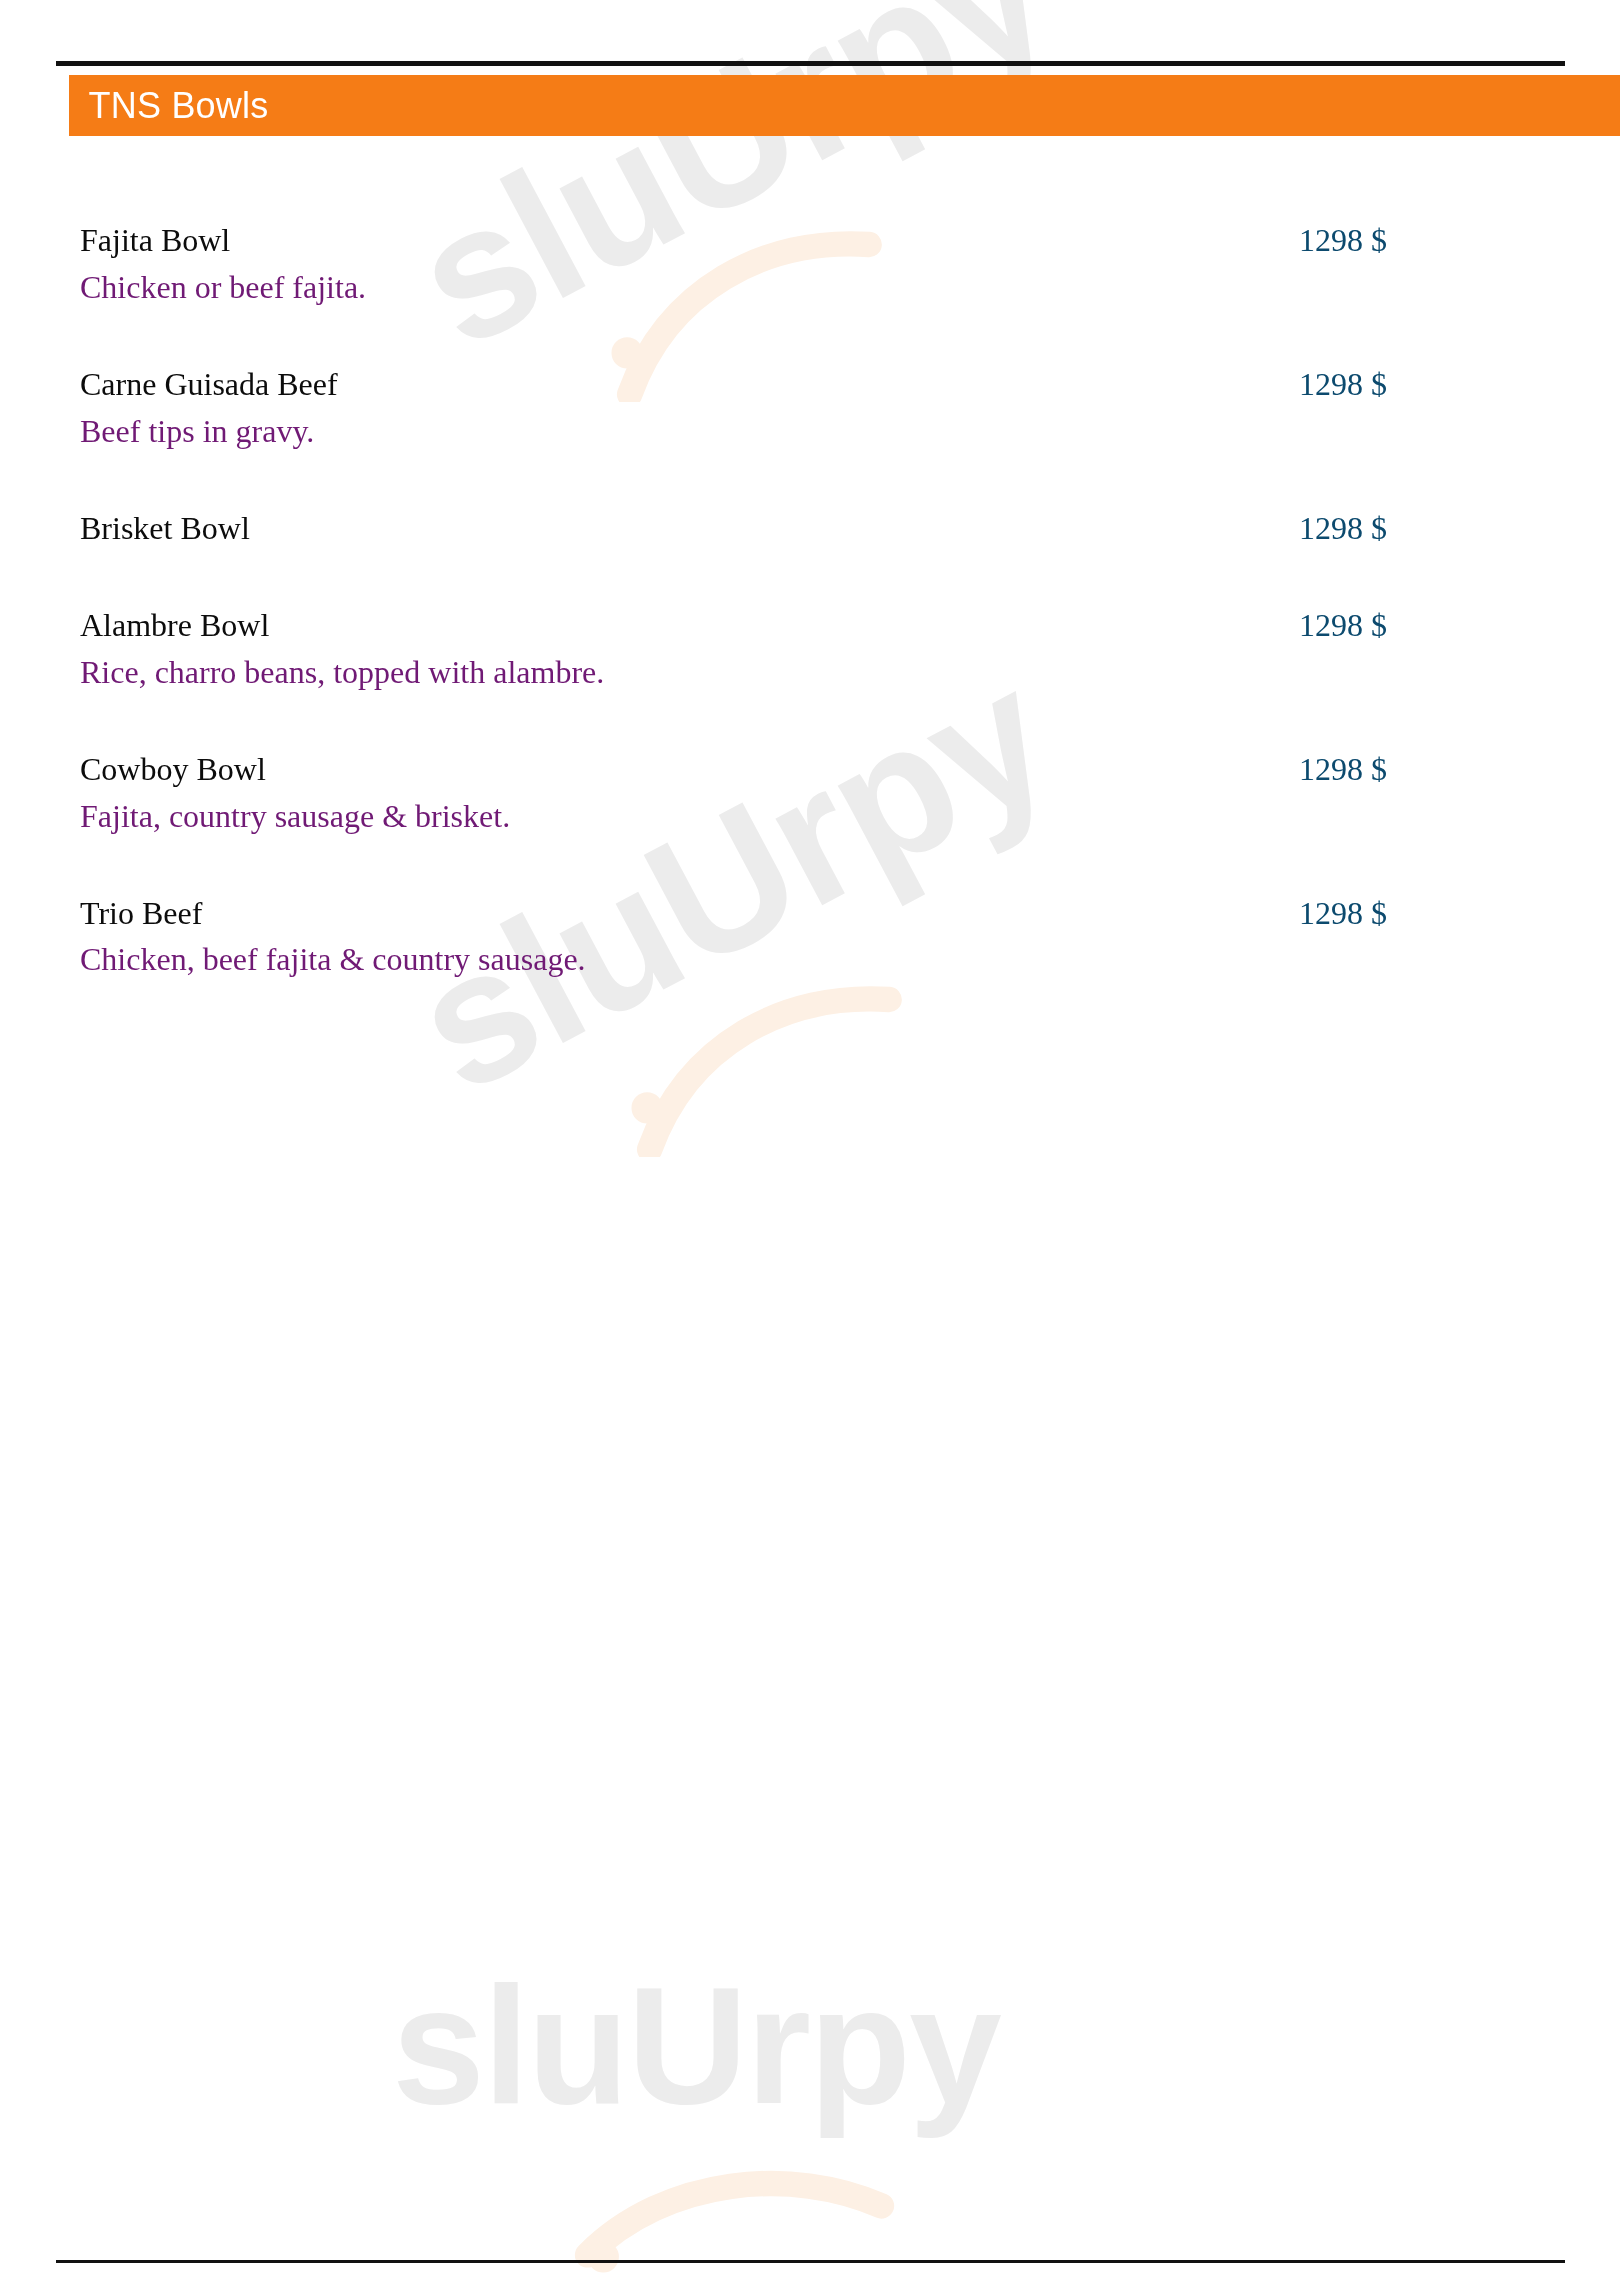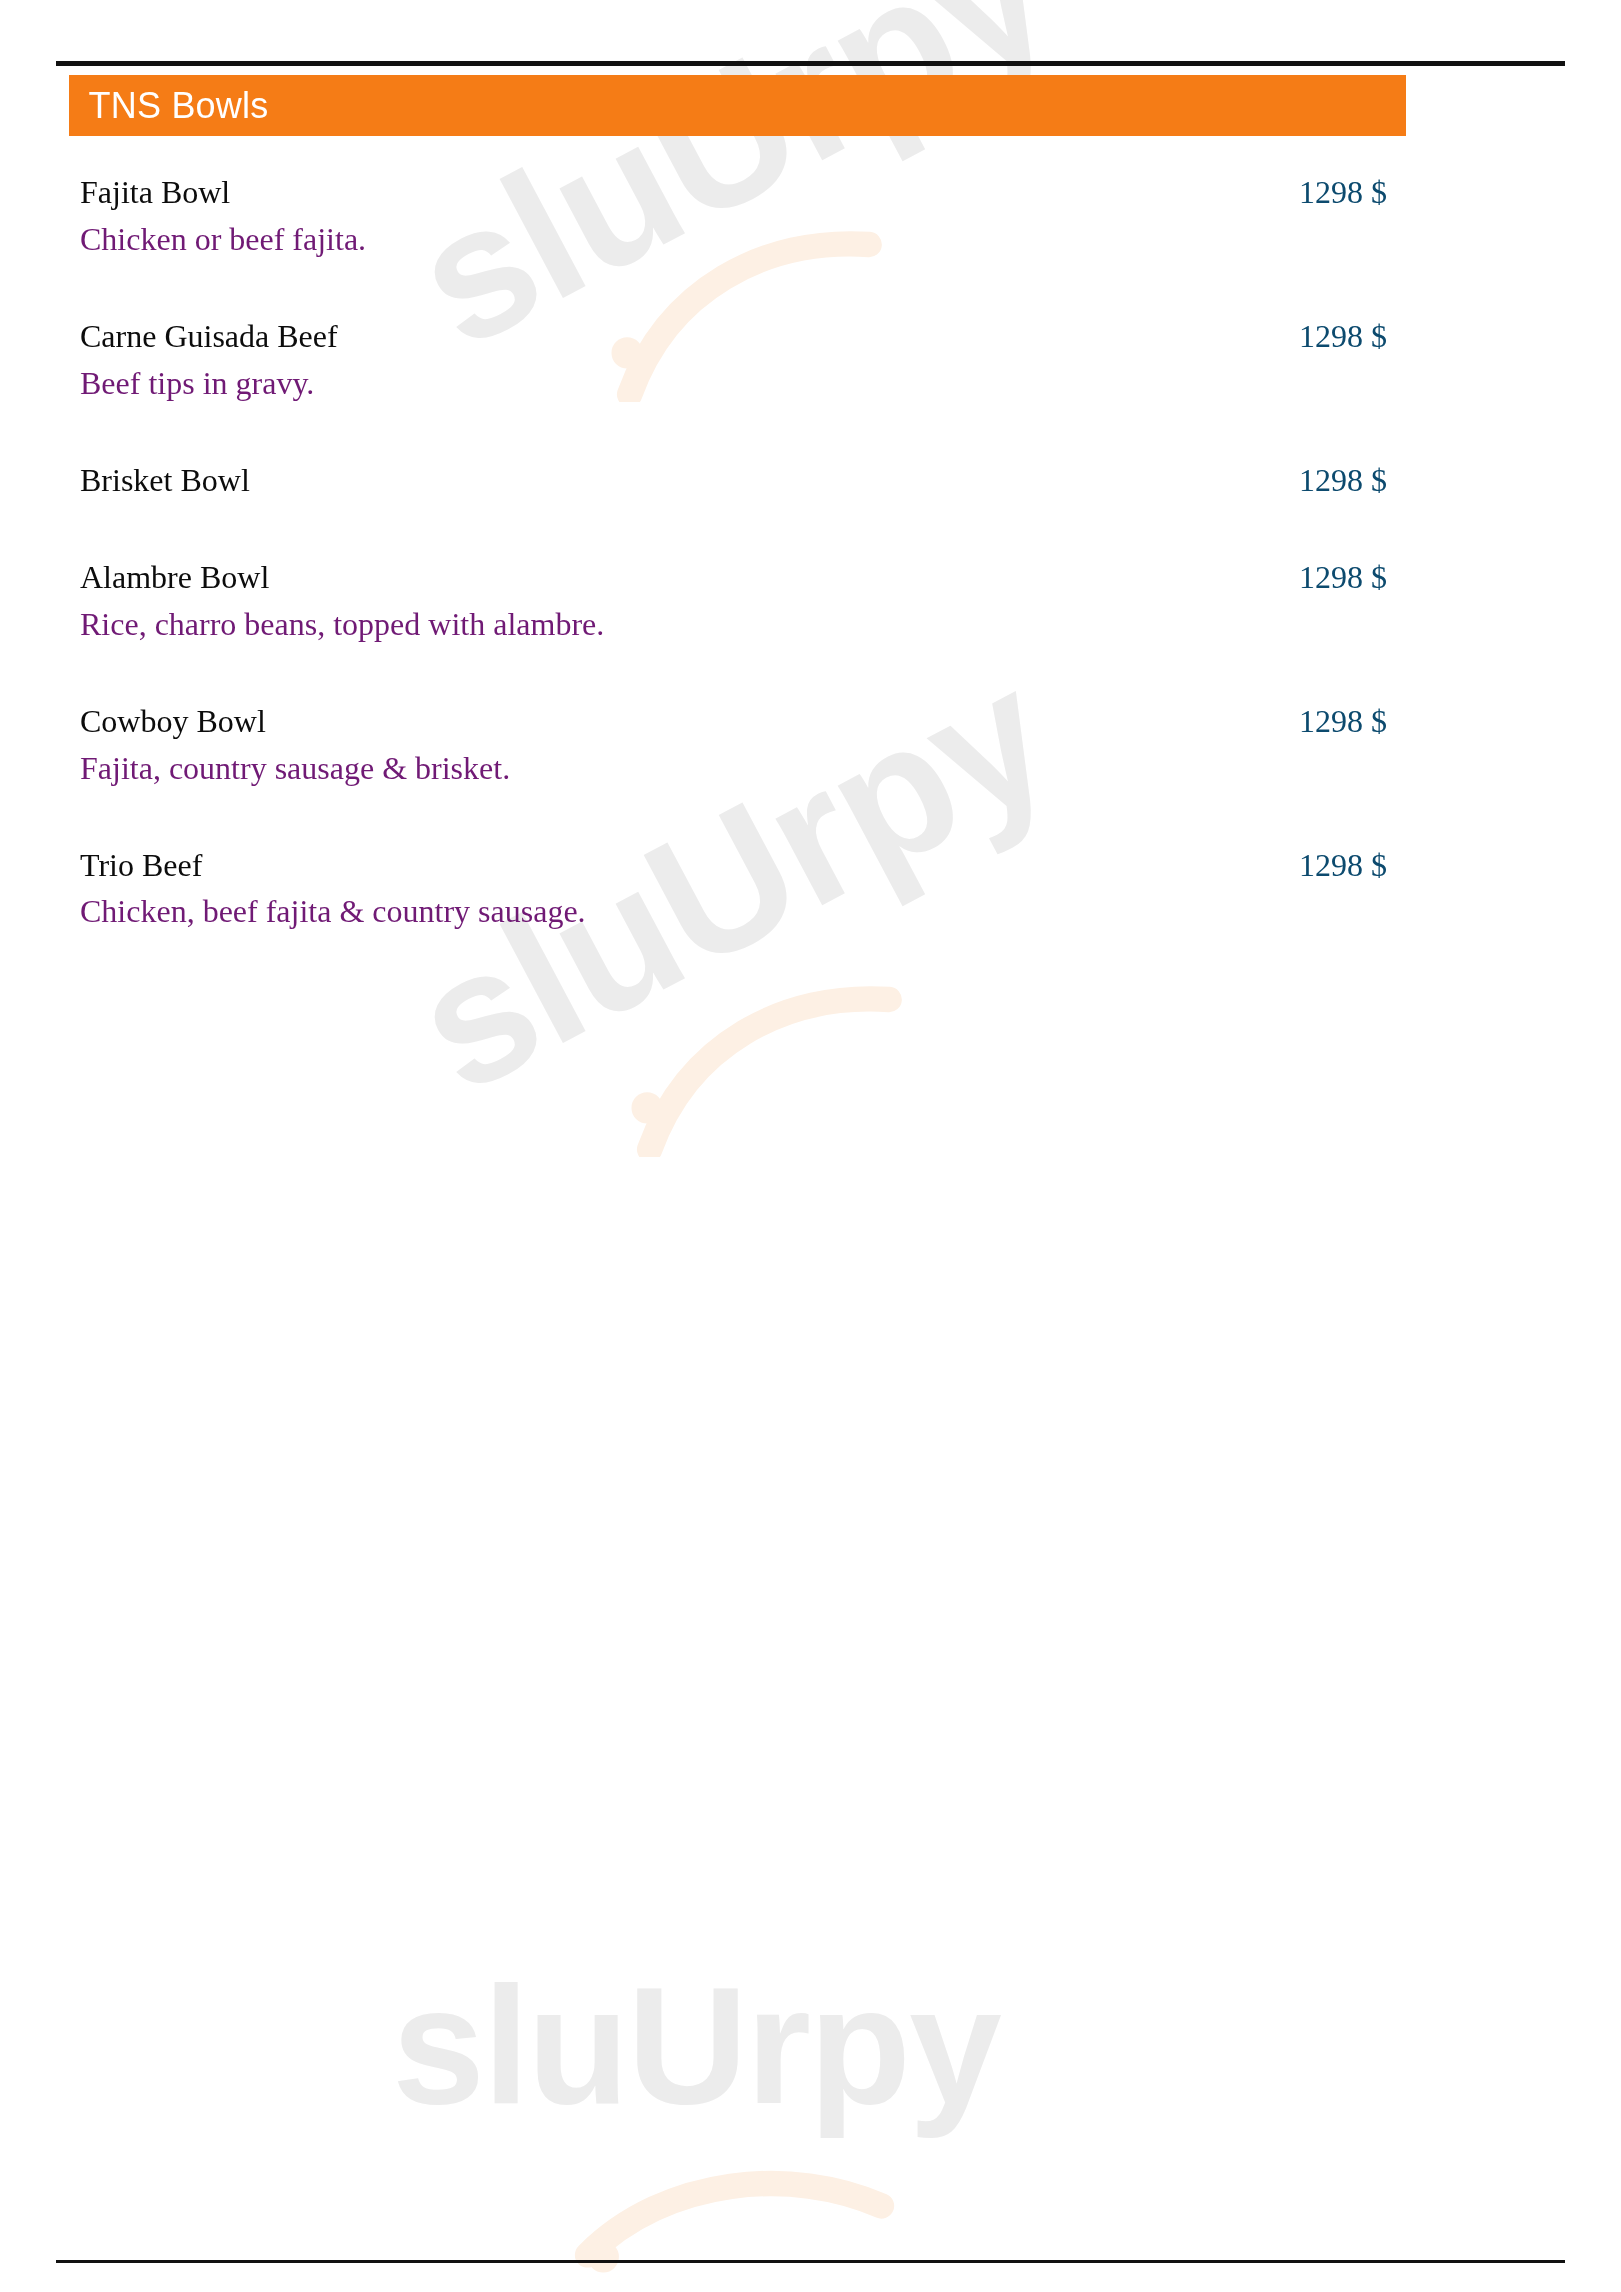--- a/index.html
+++ b/index.html
@@ -65,21 +65,21 @@
     width: 1509px;
     height: 2.9px;
     background: #111111;
   }
 
   
   .section-header {
     position: absolute;
     top: 75px;
     left: 69px;
-    width: 1337px;
+    width: 1551px;
     height: 61px;
     background: #f57c16;
     display: flex;
     align-items: center;
   }
   .section-header .title {
     font-family: "Liberation Sans", sans-serif;
     font-size: 36px;
     color: #ffffff;
     padding-left: 19.6px;
@@ -89,20 +89,21 @@
   
   .menu {
     position: absolute;
     top: 172px;
     left: 80px;
     width: 1313px;
   }
   .menu-item {
     position: relative;
     margin-bottom: 57px;
+    margin-top: 48px;
   }
   .row {
     display: flex;
     justify-content: space-between;
     align-items: baseline;
   }
   .item-name {
     font-size: 32px;
     color: #0c0c0c;
     line-height: 1.25;

